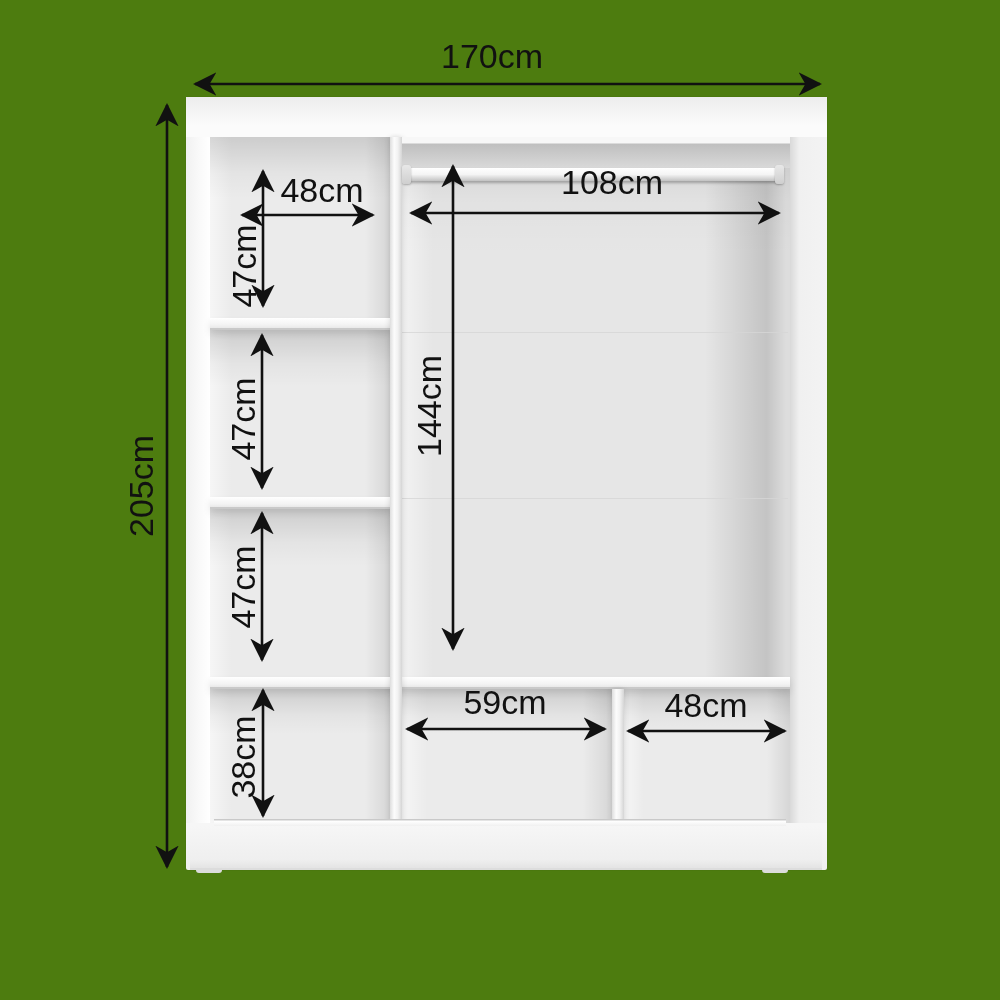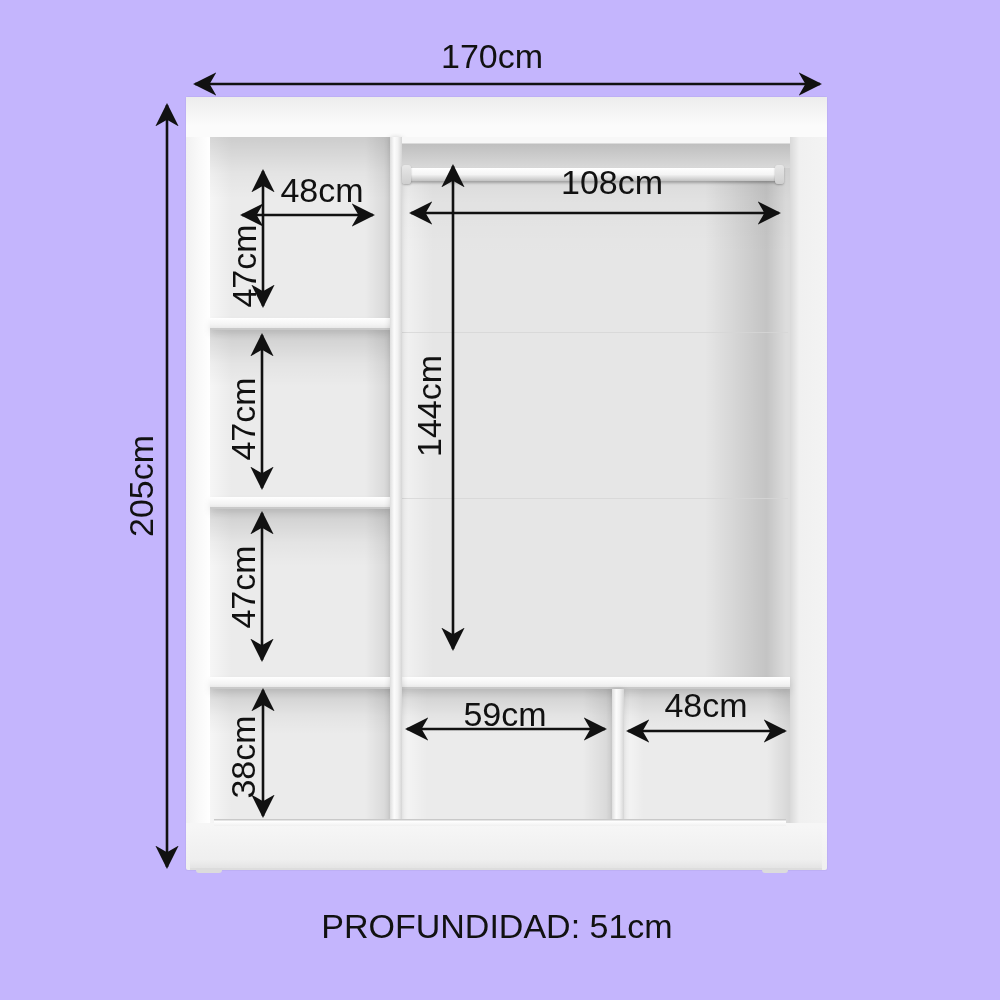--- a/index.html
+++ b/index.html
@@ -1,17 +1,17 @@
 <!DOCTYPE html>
 <html><head>
 <meta charset="utf-8">
 <style>
   html,body{margin:0;padding:0;background:#ffffff;}
   .stage{
-    position:relative;width:1000px;height:1000px;background:#c4b5fd;overflow:hidden;
+    position:relative;width:1000px;height:1000px;background:#4d7c0f;overflow:hidden;
     font-family:"Liberation Sans", sans-serif;color:#111;
   }
   .abs{position:absolute;}
 
   
   .cab-body{
     left:186px;top:97px;width:641px;height:773px;
     background:linear-gradient(180deg,#f3f3f3,#f8f8f8 8%,#f6f6f6 95%,#efefef);
     border-radius:2px;
     box-shadow:0 0 0 1px rgba(0,0,0,0.03);
@@ -151,18 +151,17 @@
 
   <div class="dim-label" style="left:492px;top:56px;">170cm</div>
   <div class="dim-label rot" style="left:141px;top:486px;">205cm</div>
   <div class="dim-label" style="left:322px;top:190px;">48cm</div>
   <div class="dim-label rot" style="left:244px;top:266px;">47cm</div>
   <div class="dim-label rot" style="left:243px;top:419px;">47cm</div>
   <div class="dim-label rot" style="left:243px;top:587px;">47cm</div>
   <div class="dim-label rot" style="left:243px;top:757px;">38cm</div>
   <div class="dim-label" style="left:612px;top:182px;">108cm</div>
   <div class="dim-label rot" style="left:429px;top:406px;">144cm</div>
-  <div class="dim-label" style="left:505px;top:702px;margin-top:12px;">59cm</div>
+  <div class="dim-label" style="left:505px;top:702px;">59cm</div>
   <div class="dim-label" style="left:706px;top:705px;">48cm</div>
 
-  <div class="footer-label" style="left:497px;top:926px;">PROFUNDIDAD: 51cm</div>
 
 </div>
 
 </body></html>

